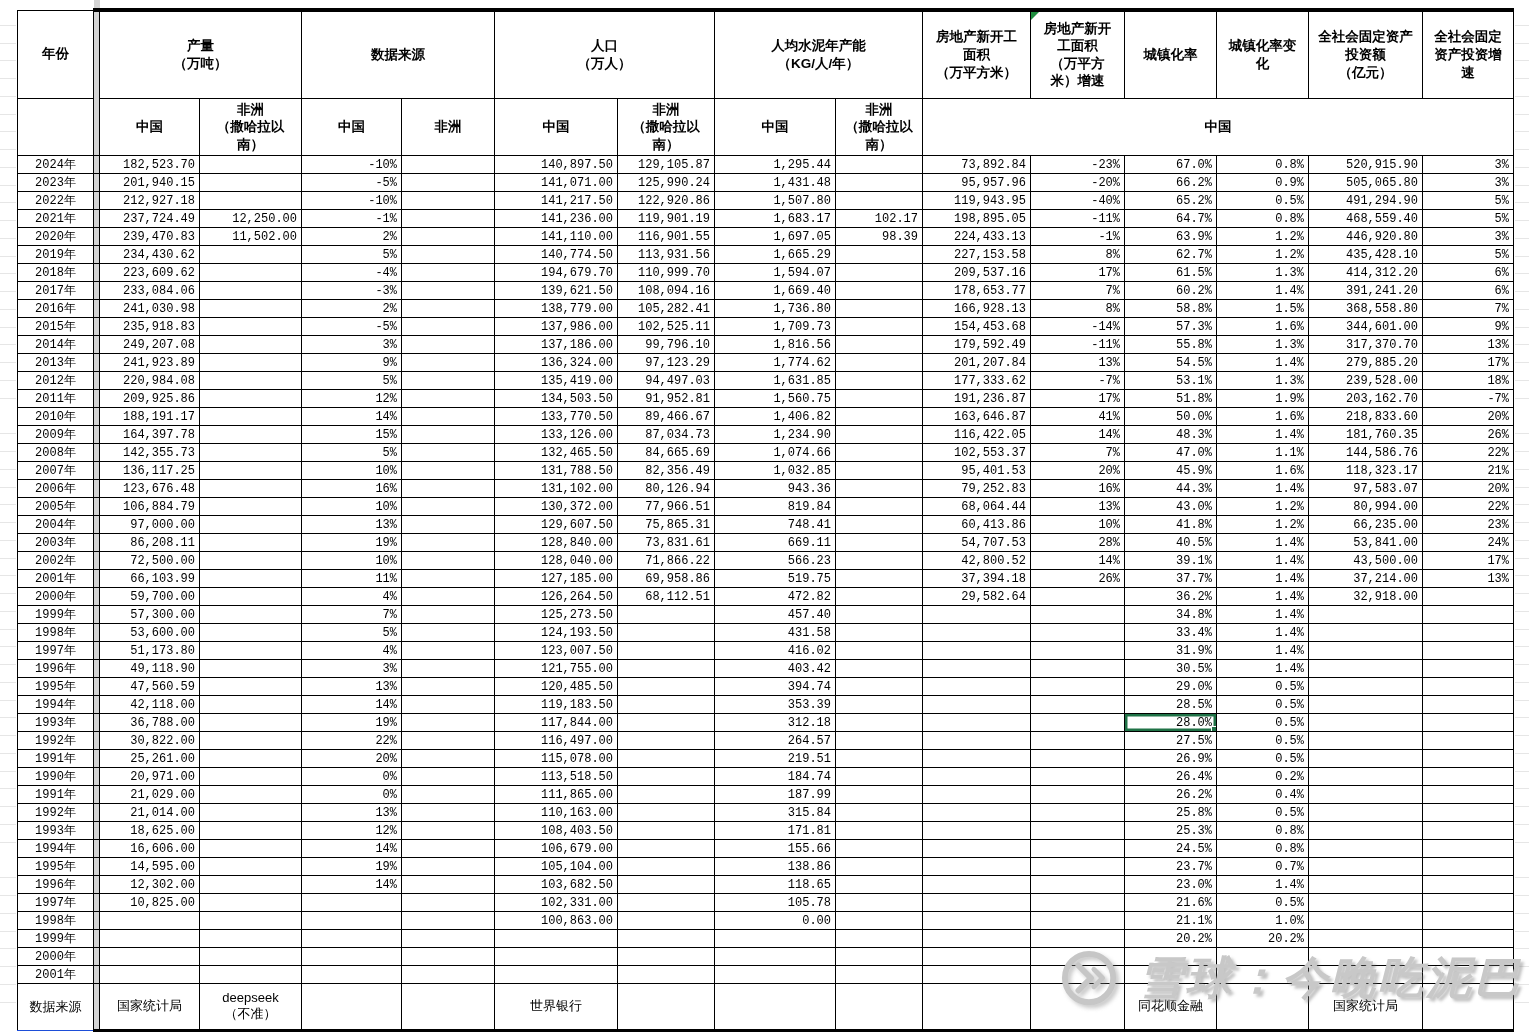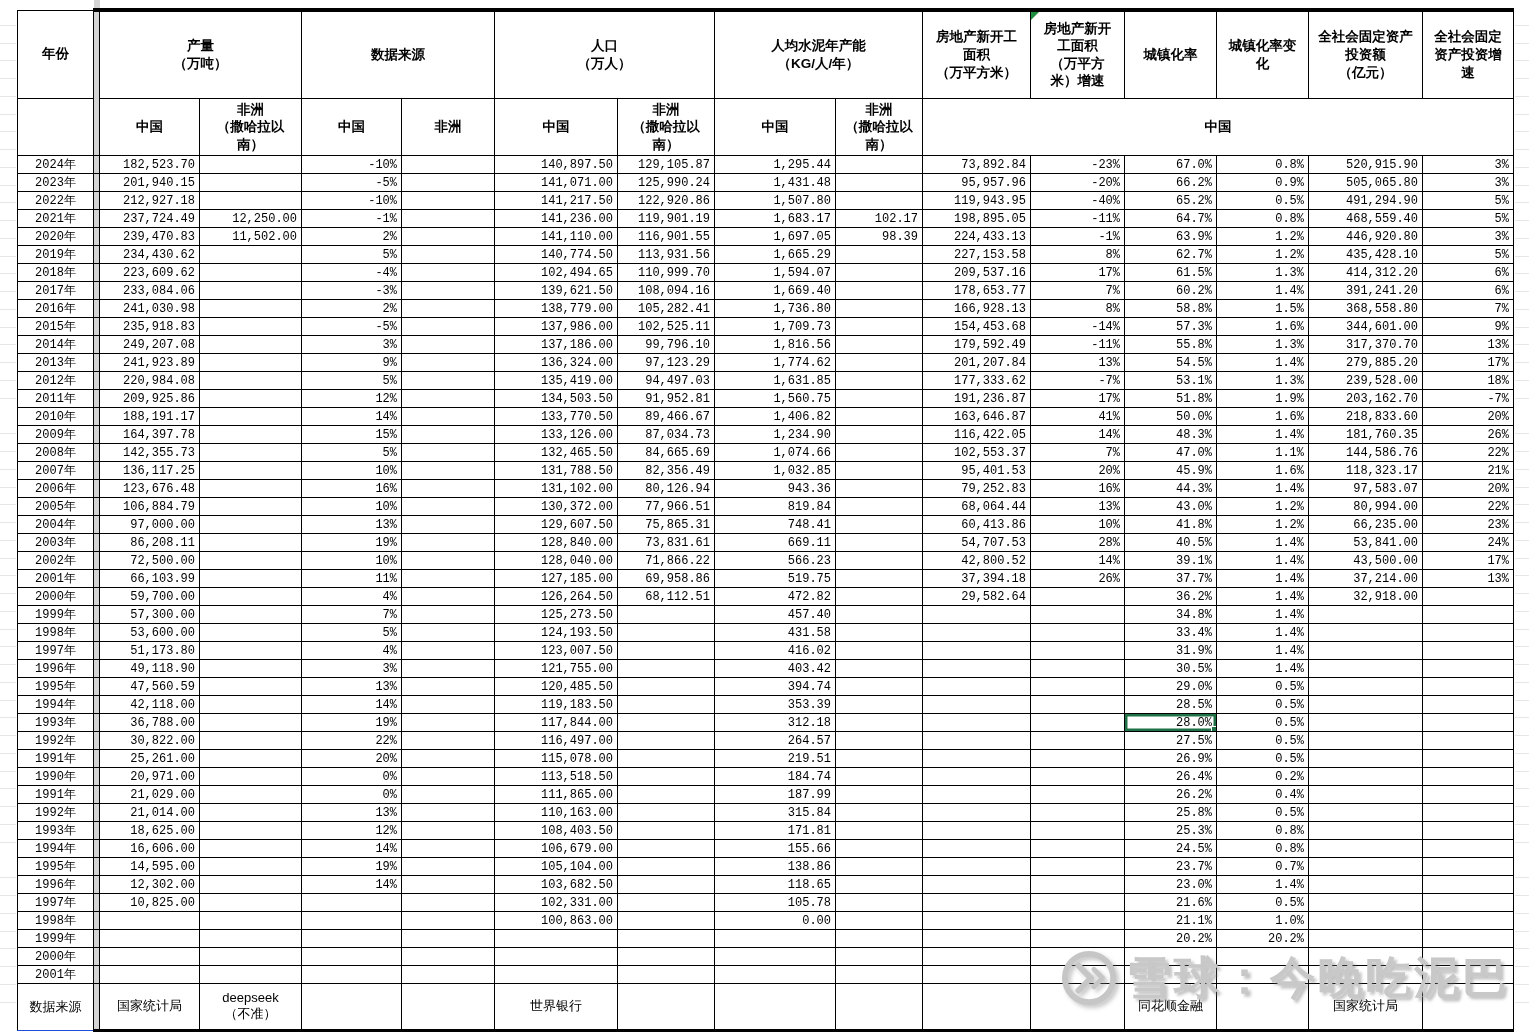--- a/index.html
+++ b/index.html
@@ -27,21 +27,21 @@
     vertical-align:middle;border-bottom:4px solid #000;line-height:1.25;}
   tfoot td:first-child{border-bottom:1px solid #1d4ed8;}
   .strip-tail{position:absolute;left:94px;background:#d4d4d4;width:6px;z-index:1;}
   .margin-grid-left{position:absolute;left:0;top:8px;width:16px;height:1009px;z-index:0;
     background:repeating-linear-gradient(to bottom,#fff 0px,#fff 16.8px,#e6e6e6 16.8px,#e6e6e6 17.76px);}
   .margin-grid-right{position:absolute;left:1515px;top:8px;width:14px;height:1009px;z-index:0;
     background:repeating-linear-gradient(to bottom,#fff 0px,#fff 16.8px,#e6e6e6 16.8px,#e6e6e6 17.76px);}
   .margin-grid-bottom{position:absolute;left:0;top:1018px;width:1529px;height:14px;z-index:0;
     background:repeating-linear-gradient(to right,#fff 0px,#fff 99px,#e6e6e6 99px,#e6e6e6 100px);}
   .watermark{position:absolute;left:1060px;top:948px;z-index:6;display:flex;
-    align-items:center;gap:8px;pointer-events:none;}
+    align-items:center;gap:20px;pointer-events:none;font-style:italic;}
   .watermark svg{filter:drop-shadow(3px 3px 2px rgba(130,130,130,0.45));}
   .watermark .wm-text{font-size:45px;font-weight:bold;color:#c8c8c8;letter-spacing:3px;
     text-shadow:3px 3px 3px rgba(120,120,120,0.45);white-space:nowrap;}
 </style>
 </head>
 <body>
 
 <div class="margin-grid-left"></div>
 <div class="margin-grid-right"></div>
 <div class="margin-grid-bottom"></div>
@@ -224,21 +224,21 @@
           <td class="num">435,428.10</td>
           <td class="num">5%</td>
         </tr>
         <tr>
           <td class="year">2018年</td>
           <td class="strip"></td>
           <td class="num">223,609.62</td>
           <td class="num"></td>
           <td class="num">-4%</td>
           <td class="num"></td>
-          <td class="num">102,494.65</td>
+          <td class="num">194,679.70</td>
           <td class="num">110,999.70</td>
           <td class="num">1,594.07</td>
           <td class="num"></td>
           <td class="num">209,537.16</td>
           <td class="num">17%</td>
           <td class="num">61.5%</td>
           <td class="num">1.3%</td>
           <td class="num">414,312.20</td>
           <td class="num">6%</td>
         </tr>

